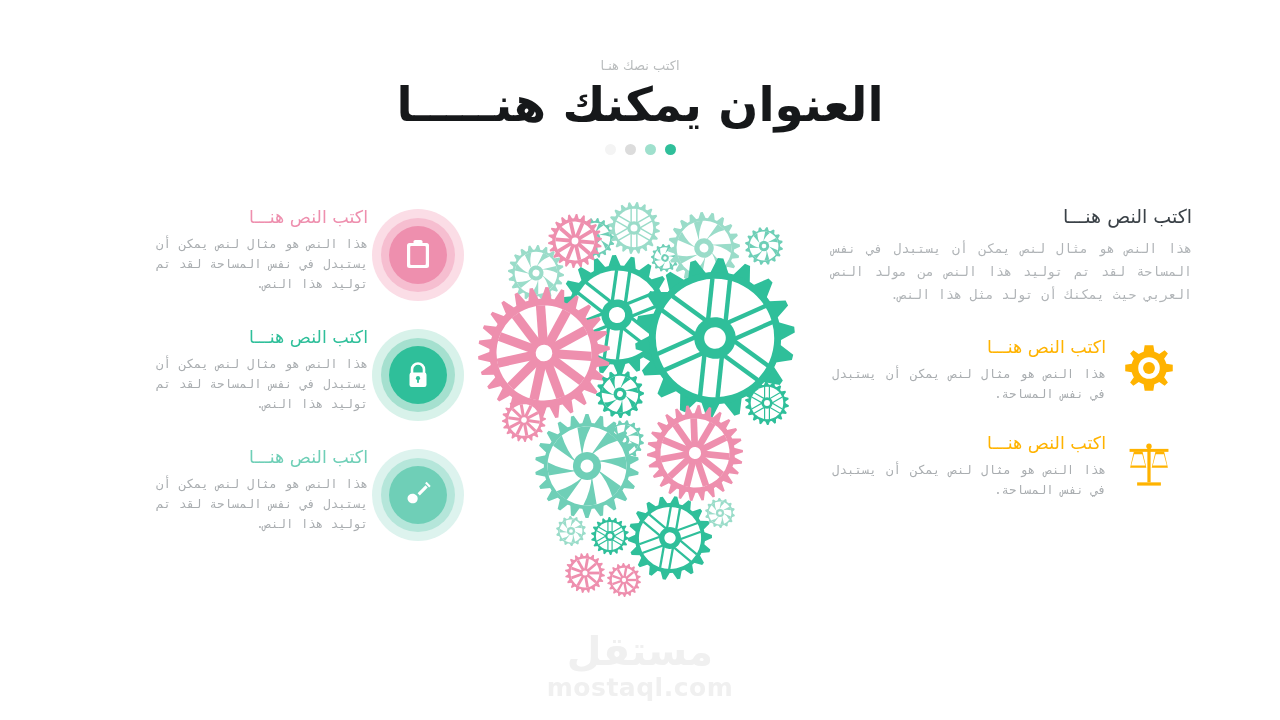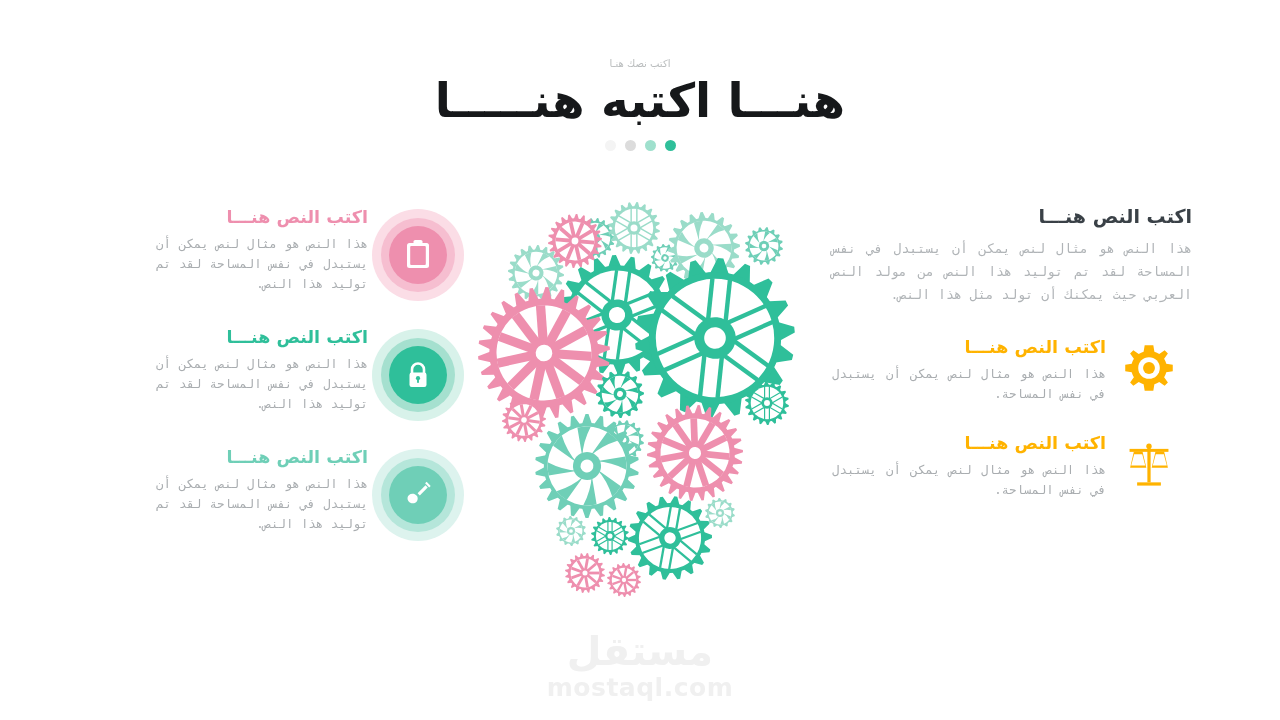--- a/index.html
+++ b/index.html
@@ -8,21 +8,21 @@
     background: #ffffff;
     font-family: "DejaVu Sans", "Liberation Sans", sans-serif;
     overflow: hidden;
   }
   .slide { position: relative; width: 1280px; height: 720px; background:#fff; }
 
   
   .header { position:absolute; top:0; left:0; width:1280px; text-align:center; }
   .subtitle {
     margin-top: 58px;
-    font-size: 10px;
+    font-size: 13px;
     color: #b9bcbd;
     direction: rtl;
     letter-spacing: .2px;
   }
   .title {
     margin-top: 6px;
     font-size: 47px;
     font-weight: 700;
     color: #16181a;
     direction: rtl;
@@ -32,21 +32,21 @@
   .dots { margin-top: 12px; display:flex; justify-content:center; gap:9px; }
   .dot { width:11px; height:11px; border-radius:50%; }
 
   
   .col-left  { position:absolute; left:118px;  top:205px; width:350px; }
   .col-right { position:absolute; right:88px;  top:205px; width:360px; }
 
   .txt { direction: rtl; text-align: right; }
   .txt h3 {
     font-size: 17.5px;
-    font-weight: 700;
+    font-weight: 400;
     line-height: 1.2;
     margin-bottom: 7px;
     white-space: nowrap;
   }
   .txt p {
     font-size: 12.4px;
     color: #a9adb0;
     line-height: 1.62;
     text-align: justify;
     direction: rtl;
@@ -101,21 +101,21 @@
     letter-spacing:.5px; margin-top:2px;
   }
 </style>
 </head>
 <body>
 
 <div class="slide">
 
   <div class="header">
     <div class="subtitle">اكتب نصك هنـا</div>
-    <div class="title">هنـــا اكتبه هنـــــا</div>
+    <div class="title">العنوان يمكنك هنـــــا</div>
     <div class="dots">
       <span class="dot" style="background: rgb(244, 244, 244);"></span>
       <span class="dot" style="background: rgb(220, 220, 220);"></span>
       <span class="dot" style="background: rgb(159, 224, 205);"></span>
       <span class="dot" style="background: rgb(47, 191, 154);"></span>
     </div>
   </div>
 
   <div class="col-left">
 

